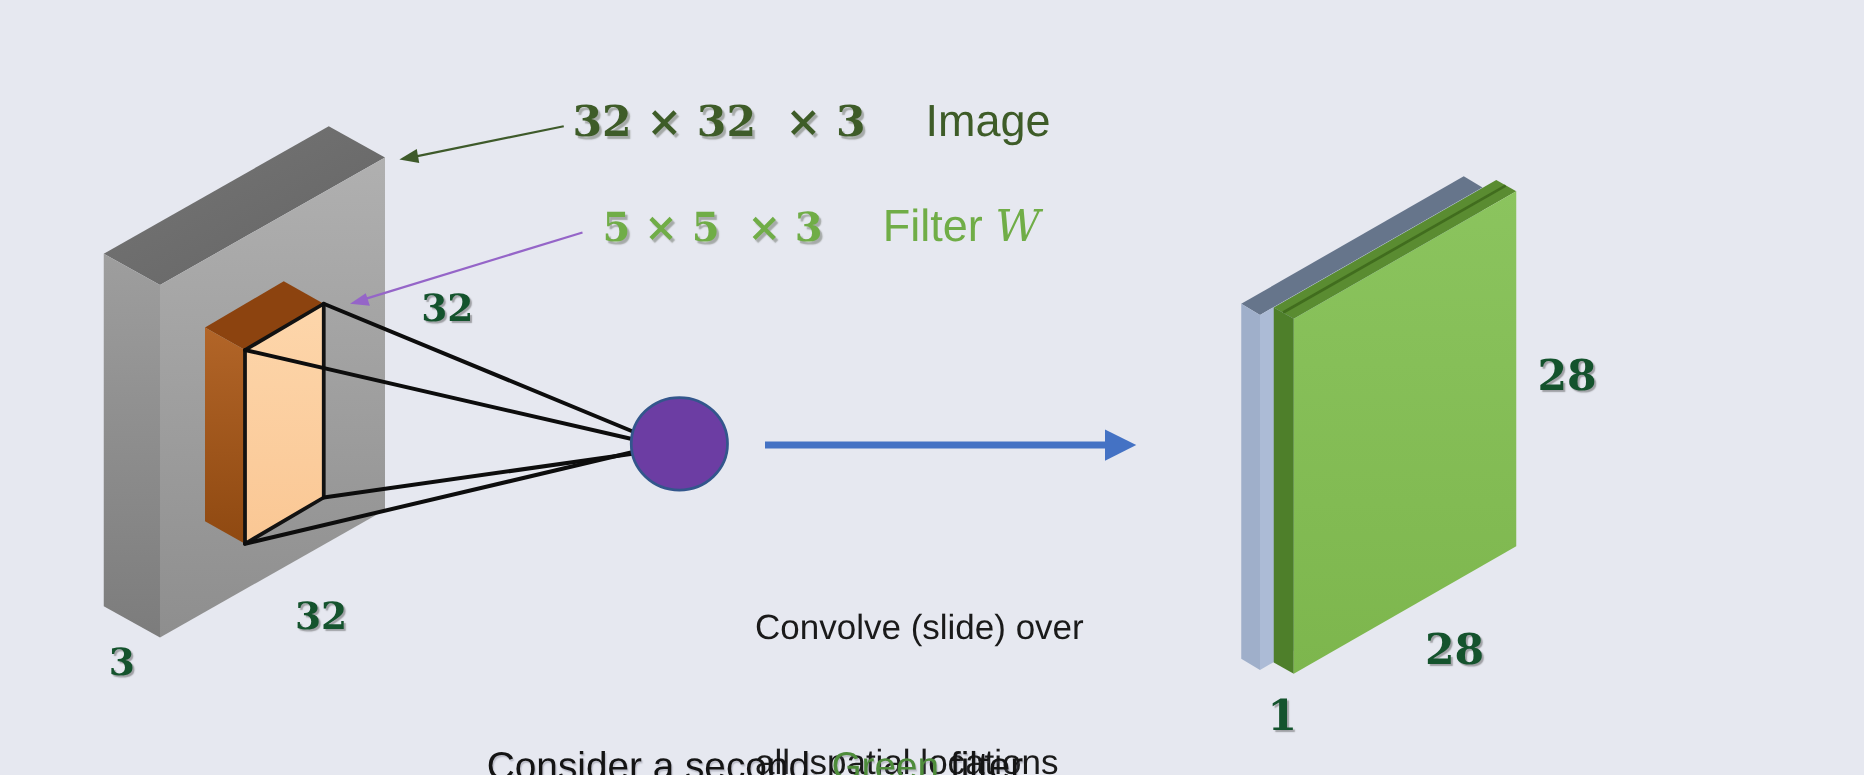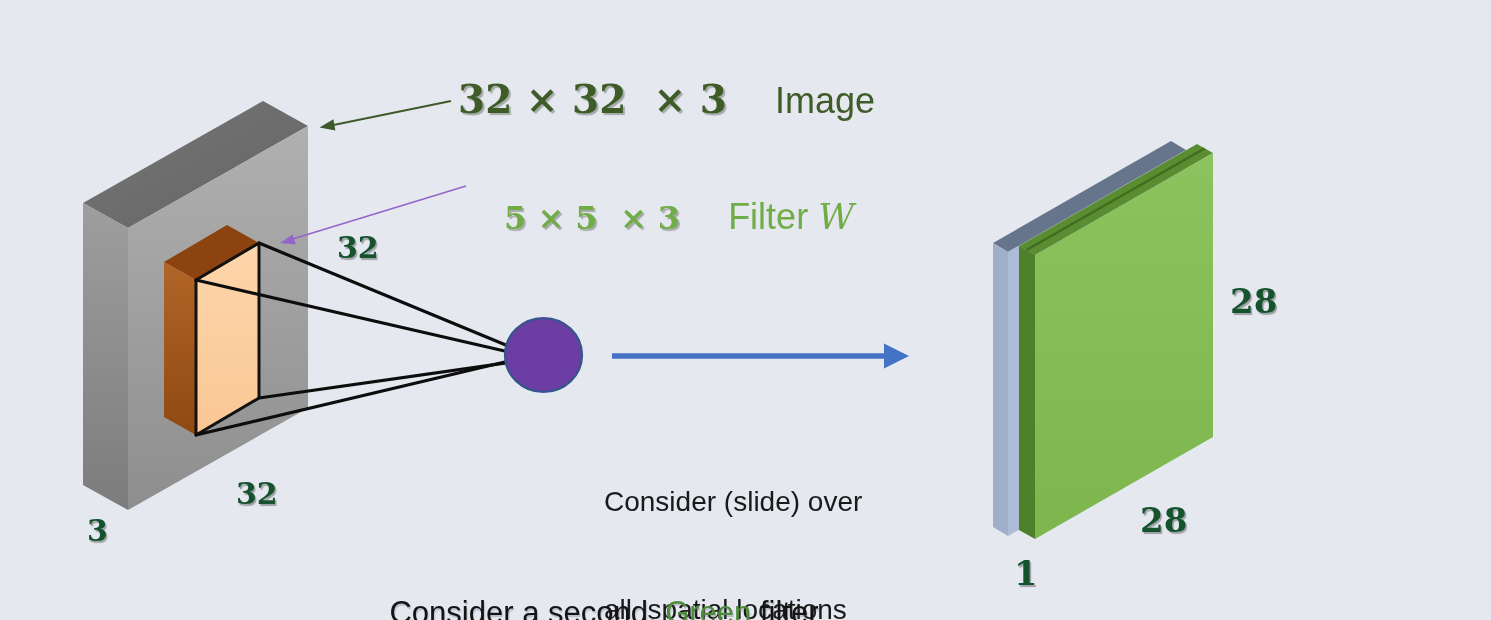--- a/index.html
+++ b/index.html
@@ -13,21 +13,21 @@
     font-family: "Liberation Sans", sans-serif;
   }
   .canvas svg { position: absolute; left: 0; top: 0; }
   .lbl { position: absolute; line-height: 1; white-space: pre; }
   .row { position: absolute; display: flex; align-items: baseline; white-space: pre; }
   .dims-serif {
     font-family: "DejaVu Serif", serif;
     font-weight: bold;
     text-shadow: 2px 2px 1px rgba(45,55,35,0.35);
   }
-  .image-dims { font-size: 39px; color: var(--dark-green, #44602C); }
+  .image-dims { font-size: 34px; color: var(--dark-green, #44602C); }
   .filter-dims { font-size: 32px; color: var(--green, #70AD47); }
   .side-name { font-size: 36px; }
   .image-name { color: var(--dark-green, #44602C); margin-left: 48px; }
   .filter-name { color: var(--green, #70AD47); margin-left: 48px; }
   .filter-symbol {
     font-family: "DejaVu Serif", serif;
     font-style: italic;
     font-size: 35px;
     color: var(--green, #70AD47);
     margin-left: 10px;
@@ -143,36 +143,36 @@
       <polygon points="1019,246 1035,255 1035,539 1019,530" fill="#4E7F2A"></polygon>
       <polygon points="1035,255 1213,153 1213,437 1035,539" fill="url(#amFront)"></polygon>
     </g>
   </svg>
 
   <div class="row" style="left:458px; top:76px;">
     <span class="dims-serif image-dims">32 × 32  × 3</span>
     <span class="side-name image-name">Image</span>
   </div>
 
-  <div class="row" style="left:504px; top:160px;margin-top:36px;">
+  <div class="row" style="left:482px; top:160px;">
     <span class="dims-serif filter-dims">5 × 5  × 3</span>
     <span class="side-name filter-name">Filter</span>
     <span class="filter-symbol">W</span>
   </div>
 
   <div class="lbl num num-left" style="left:337px; top:233px;">32</div>
   <div class="lbl num num-left" style="left:236px; top:479px;">32</div>
   <div class="lbl num num-left" style="left:87px; top:516px;">3</div>
 
   <div class="lbl num num-right" style="left:1230px; top:284px;">28</div>
   <div class="lbl num num-right" style="left:1140px; top:503px;">28</div>
   <div class="lbl num num-right" style="left:1014px; top:556px;">1</div>
 
   <div class="lbl convolve-caption">
-    <div>Consider (slide) over</div>
+    <div>Convolve (slide) over</div>
     <div>all  spatial locations</div>
   </div>
 
   <div class="lbl bottom-caption">
     <span>Consider a second, </span><span class="hl">Green</span><span> filter</span>
   </div>
 
 </div>
 
 </body></html>

